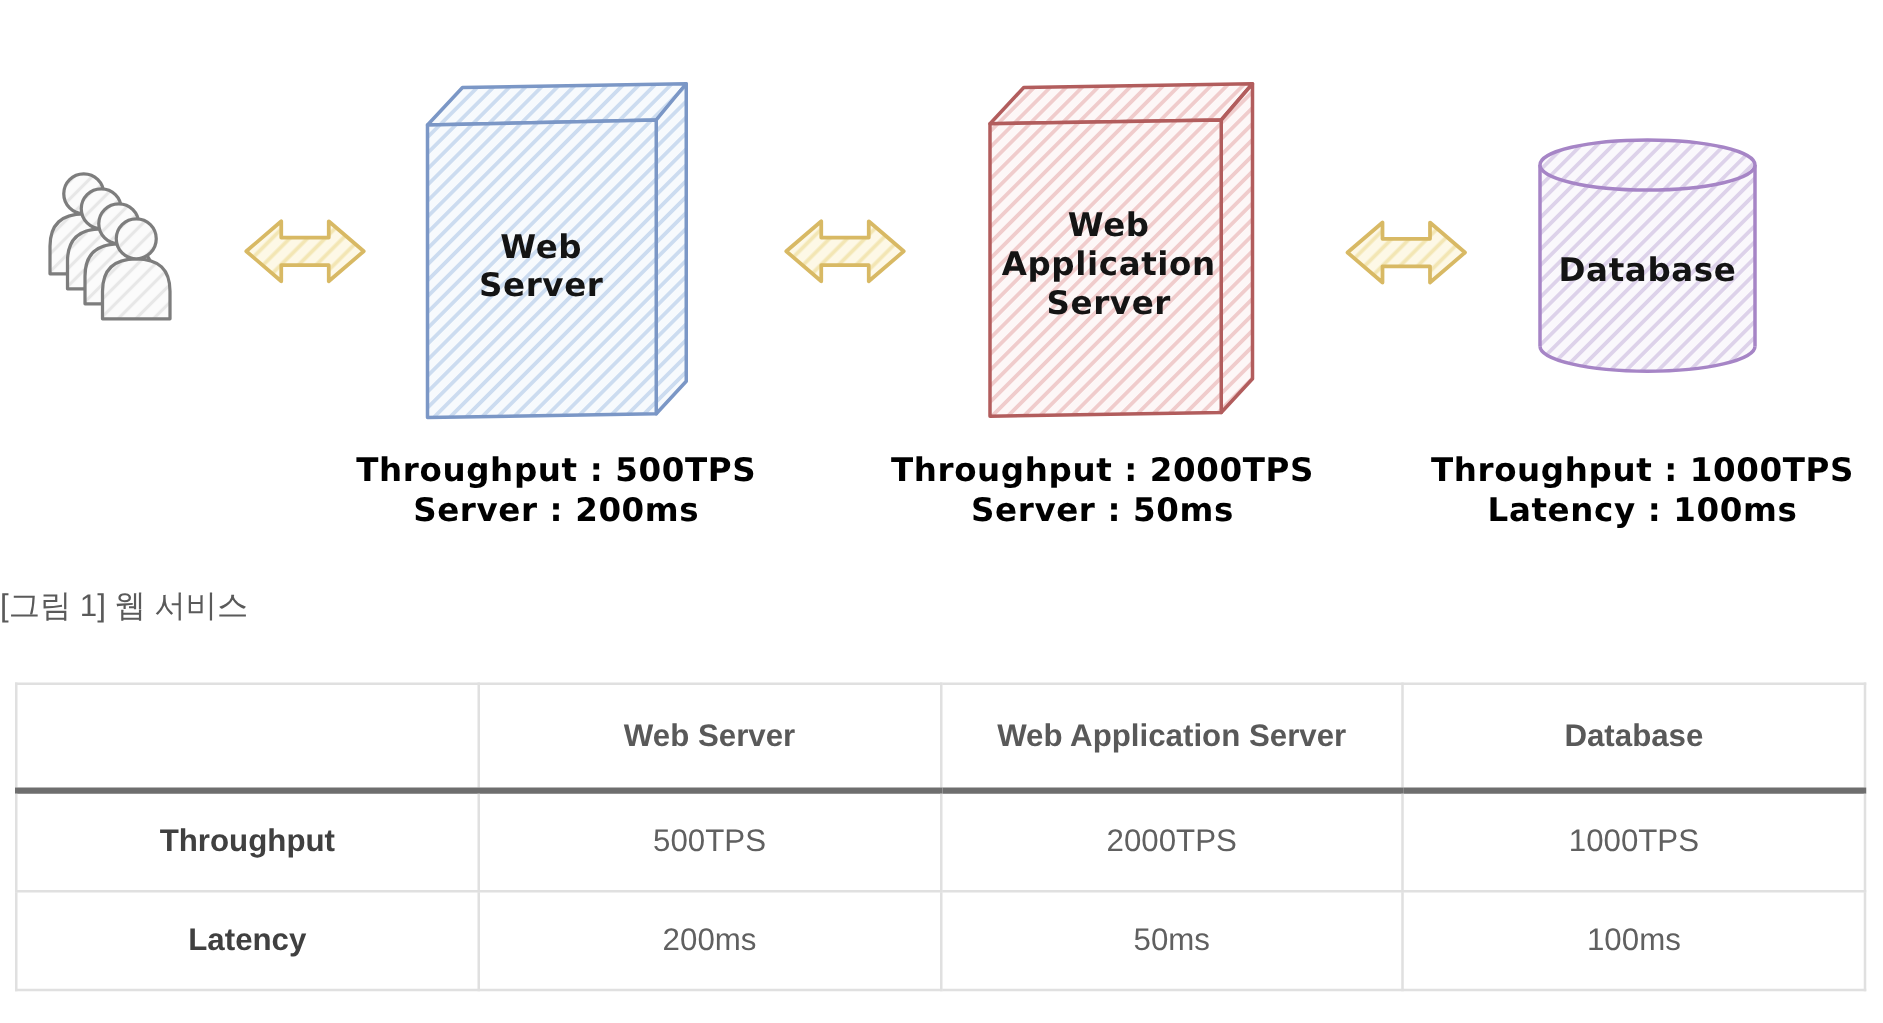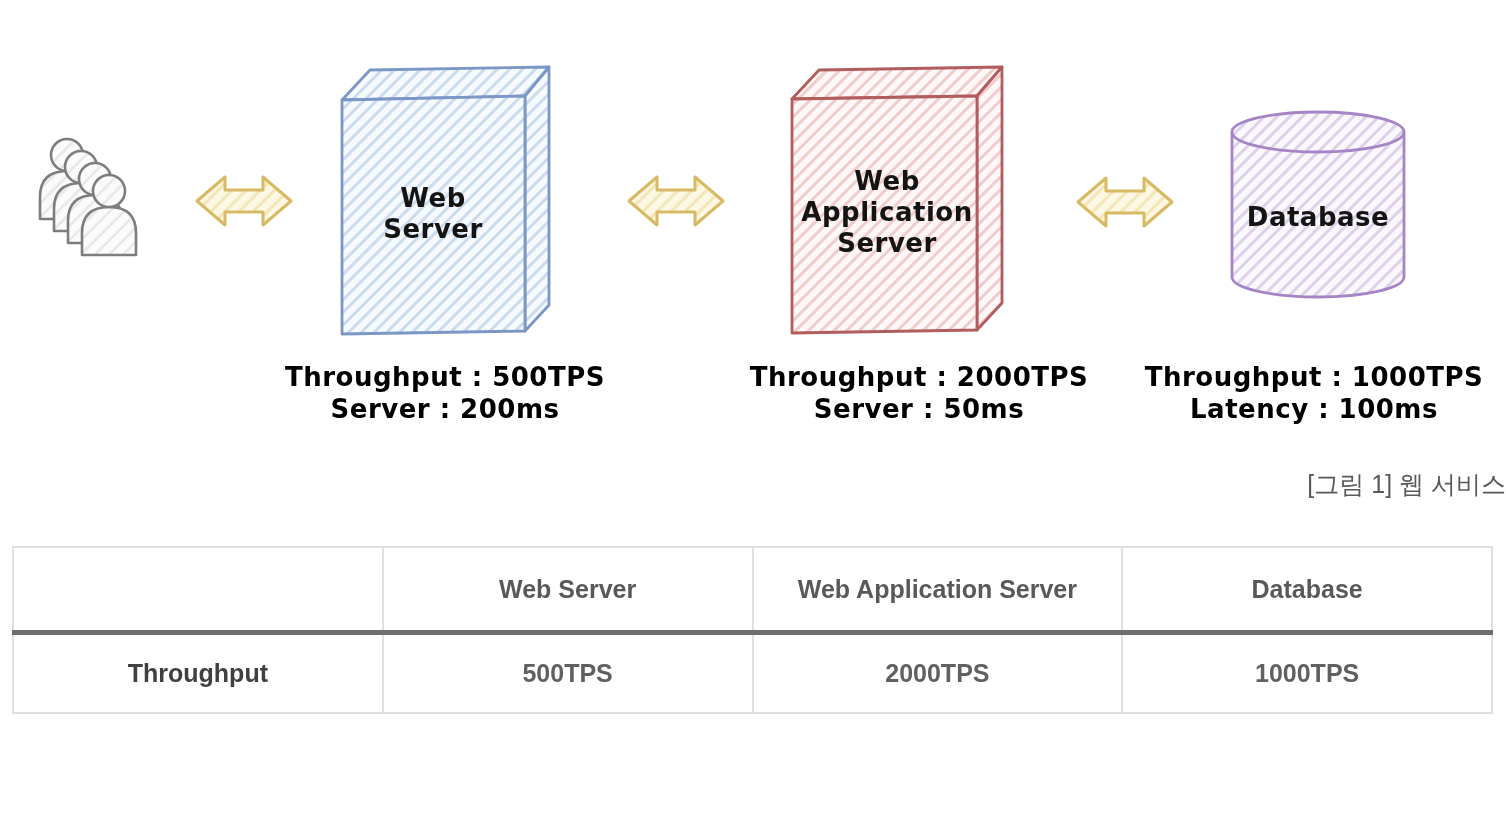--- a/index.html
+++ b/index.html
@@ -15,38 +15,38 @@
   }
   .node-label.web{left:378px;top:183px;width:110px;}
   .node-label.was{left:799px;top:166px;width:176px;}
   .node-label.db{left:1208px;top:202px;width:220px;}
   .metric-label{
     position:absolute;width:420px;text-align:center;
     font-family:"DejaVu Sans","Liberation Sans",sans-serif;
     font-weight:bold;color:#000000;font-size:26px;line-height:32px;letter-spacing:.5px;
   }
   .metric-label.web{left:235px;top:361px;}
-  .metric-label.was{left:709px;top:361px;}
+  .metric-label.was{left:672px;top:361px;}
   .metric-label.db{left:1104px;top:361px;}
   .figure-caption{
-    position:absolute;left:0;top:468px;width:1506px;text-align:right;
+    position:absolute;left:0;top:468px;width:1506px;text-align:left;
     font-size:25px;color:#5a5a5a;font-weight:500;
   }
   .table-wrap{position:absolute;left:12px;top:546px;width:1481px;}
   table.metrics{
     width:100%;border-collapse:collapse;table-layout:fixed;
     font-size:25px;color:#606060;
   }
   table.metrics th,table.metrics td{
     border:2px solid #e0e0e0;text-align:center;vertical-align:middle;
     padding:0;background:#fff;
   }
   table.metrics thead th{height:82px;font-weight:bold;color:#595959;border-bottom:5px solid #6e6e6e;}
   table.metrics tbody th{height:77px;font-weight:bold;color:#404040;}
-  table.metrics tbody td{height:77px;font-weight:bold;}
+  table.metrics tbody td{height:77px;font-weight:normal;}
 </style>
 </head>
 <body>
 
 <div class="canvas">
 
   <svg class="diagram-svg" width="1506" height="430" viewBox="0 0 1506 430">
     <defs>
       <pattern id="hatch-blue" width="9" height="9" patternUnits="userSpaceOnUse" patternTransform="rotate(45)">
         <rect width="9" height="9" fill="#f7fafd"></rect>
@@ -140,17 +140,23 @@
           <th>Database</th>
         </tr>
       </thead>
       <tbody>
         <tr>
           <th>Throughput</th>
           <td>500TPS</td>
           <td>2000TPS</td>
           <td>1000TPS</td>
         </tr>
+        <tr>
+          <th>Latency</th>
+          <td>200ms</td>
+          <td>50ms</td>
+          <td>100ms</td>
+        </tr>
       </tbody>
     </table>
   </div>
 
 </div>
 
 </body></html>

